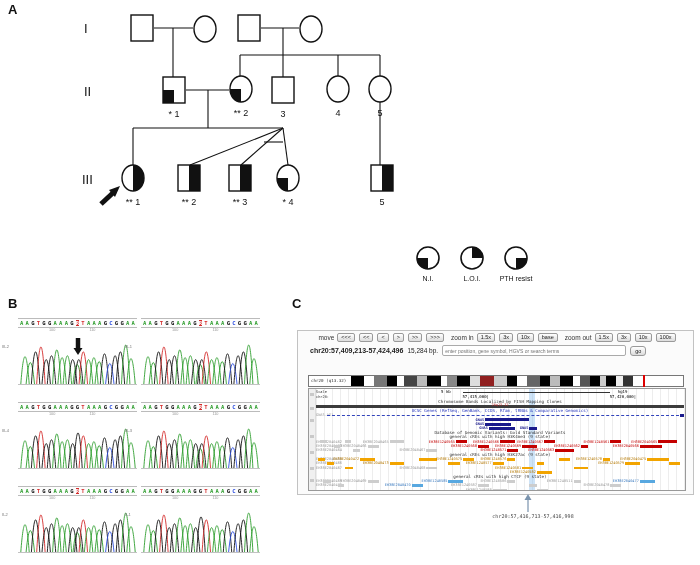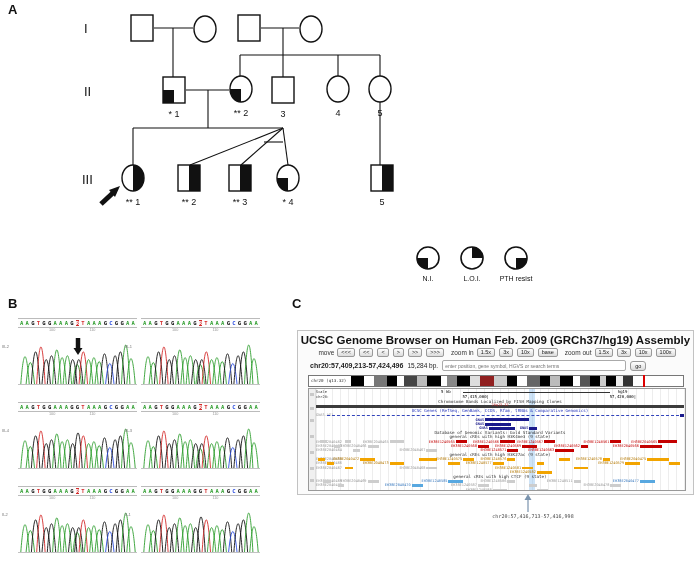--- a/index.html
+++ b/index.html
@@ -493,21 +493,20 @@
         <path d="M 92.89999999999999 50 C 95.69999999999999 12.299999999999997 98.5 12.299999999999997 101.3 50" fill="none" stroke="#111111" stroke-width="0.9"></path>
         <path d="M 98.19999999999999 50 C 100.99999999999999 7.100000000000001 103.8 7.100000000000001 106.6 50" fill="none" stroke="#111111" stroke-width="0.9"></path>
         <path d="M 103.5 50 C 106.3 -2 109.10000000000001 -2 111.9 50" fill="none" stroke="#2f9e2f" stroke-width="0.9"></path>
         <path d="M 108.8 50 C 111.6 16.199999999999996 114.4 16.199999999999996 117.2 50" fill="none" stroke="#2f9e2f" stroke-width="0.9"></path>
       </svg>
     </div>
   </div>
 
 <div class="panel-label" style="left:292px;top:296px;">C</div>
 <div id="ucsc-panel">
-  <div id="ucsc-title">UCSC Genome Browser on Human Feb. 2009 (GRCh37/hg19) Assembly</div>
   <div id="ucsc-toolbar">
       <span class="grp">move</span>
       <span class="ubtn">&lt;&lt;&lt;</span>
       <span class="ubtn">&lt;&lt;</span>
       <span class="ubtn">&lt;</span>
       <span class="ubtn">&gt;</span>
       <span class="ubtn">&gt;&gt;</span>
       <span class="ubtn">&gt;&gt;&gt;</span>
       <span class="grp">zoom in</span>
       <span class="ubtn">1.5x</span>

